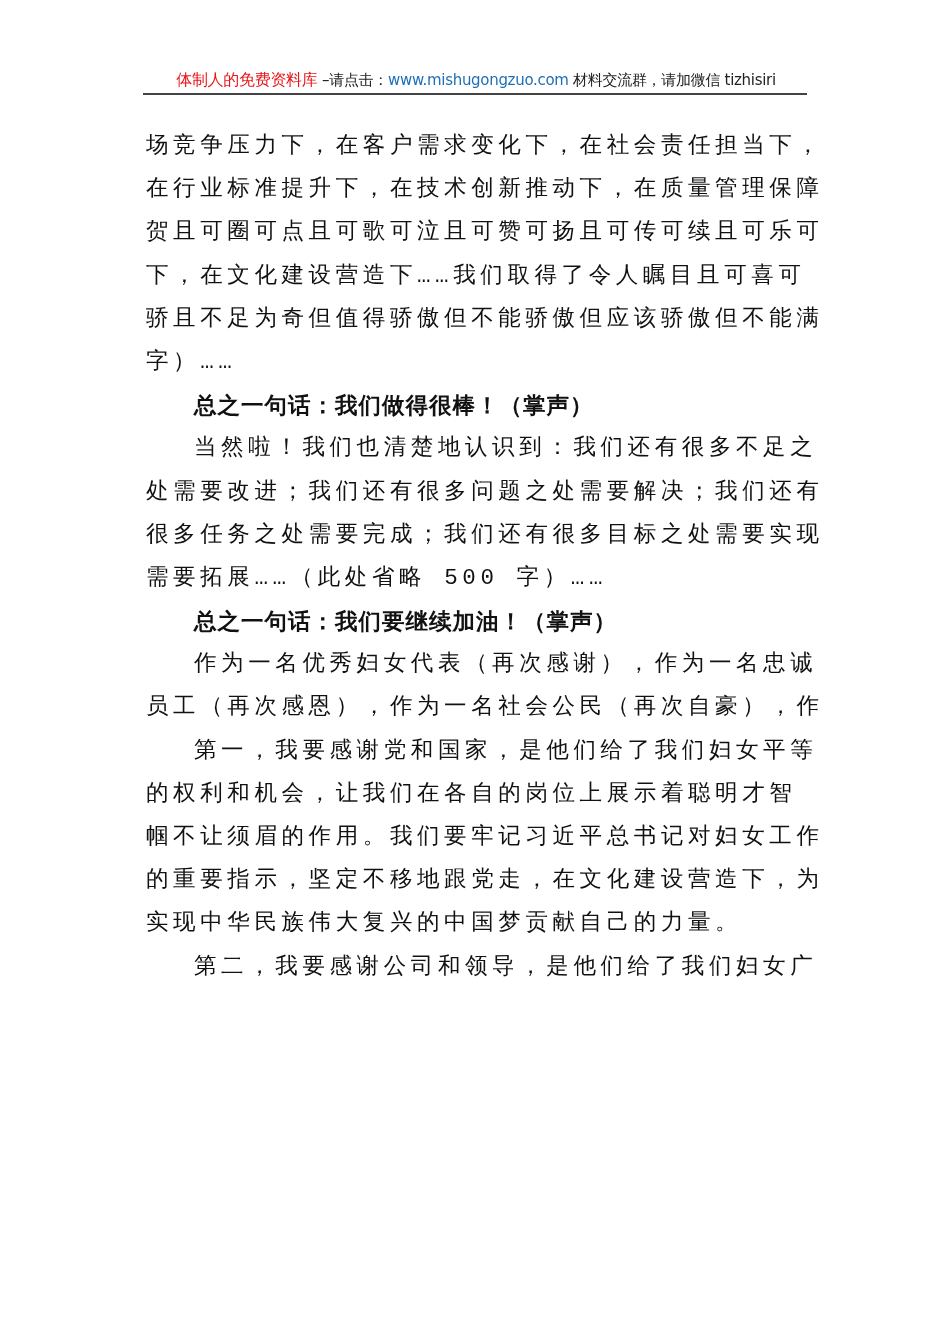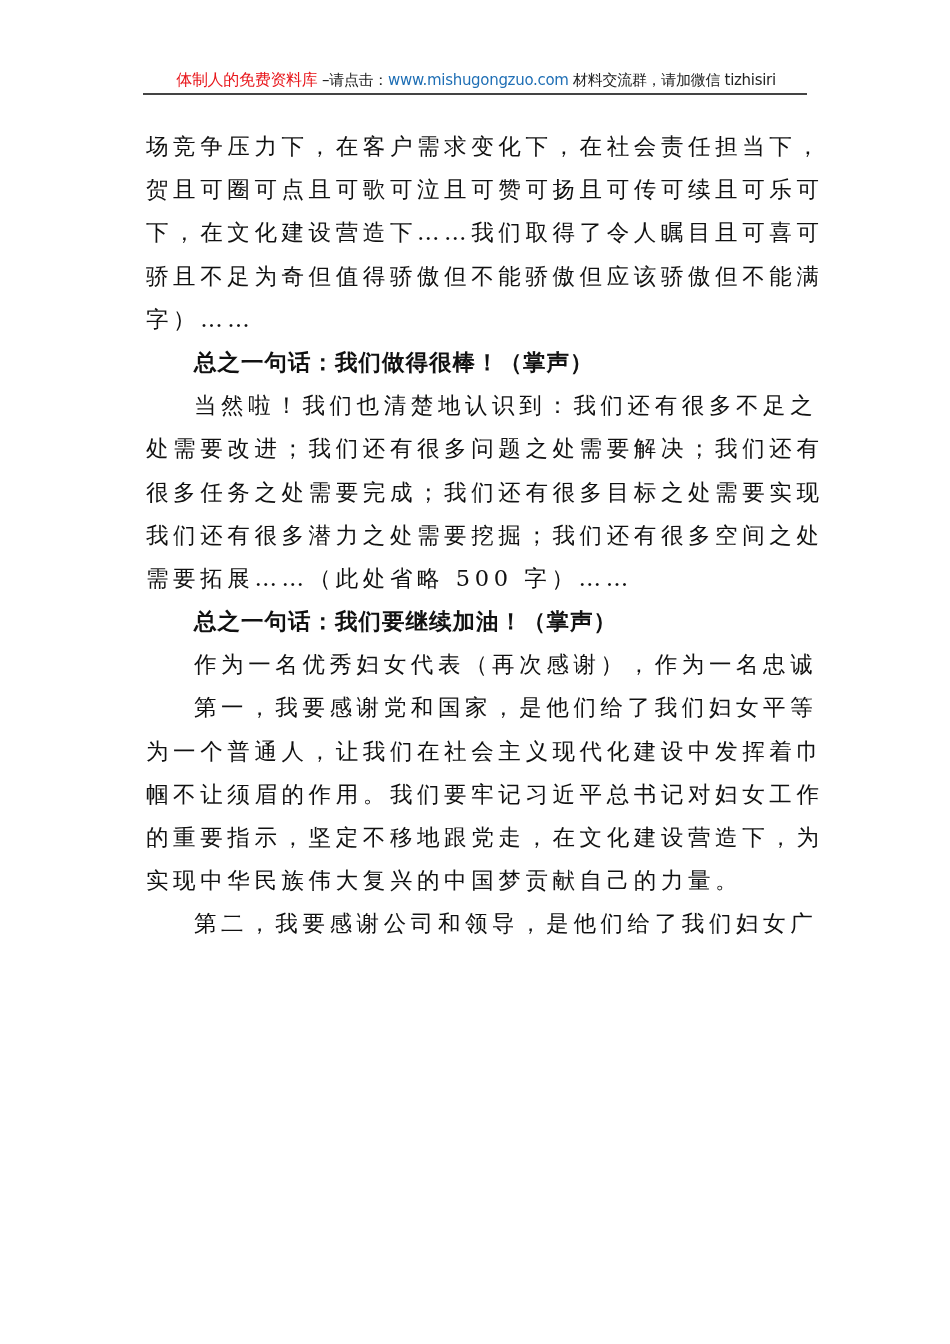--- a/index.html
+++ b/index.html
@@ -14,47 +14,48 @@
   .header .red { color: #e8161b; font-size: 16px; }
   .header .blue { color: #1f6fb5; }
   .header-rule {
     position: absolute; left: 143px; top: 93px; width: 664px; height: 2px; background: #444;
   }
   .body-text {
     position: absolute; left: 146px; top: 125px; width: 662px;
     font-family: "DejaVu Serif", "Liberation Serif", serif;
     font-size: 22.5px; color: #111; letter-spacing: 4.6px;
   }
-  .line { height: 43.2px; line-height: 43.2px; white-space: nowrap; overflow: visible; }
+  .line { height: 43.2px; line-height: 43.2px; white-space: nowrap; overflow: visible; font-family: Liberation Mono, monospace; }
   .indent { padding-left: 48px; }
   .bold { font-family: Liberation Sans, sans-serif; font-weight: bold; letter-spacing: 1px; }
 </style>
 </head>
 <body>
 
 <div class="page">
   <div class="header">
     <span class="red">体制人的免费资料库</span><span> –请点击：</span><span class="blue">www.mishugongzuo.com</span><span> 材料交流群，请加微信 tizhisiri</span>
   </div>
   <div class="header-rule"></div>
 
   <div class="body-text">
     <div class="line">场竞争压力下，在客户需求变化下，在社会责任担当下，</div>
+    <div class="line">在行业标准提升下，在技术创新推动下，在质量管理保障</div>
     <div class="line">贺且可圈可点且可歌可泣且可赞可扬且可传可续且可乐可</div>
     <div class="line">下，在文化建设营造下……我们取得了令人瞩目且可喜可</div>
     <div class="line">骄且不足为奇但值得骄傲但不能骄傲但应该骄傲但不能满</div>
     <div class="line">字）……</div>
     <div class="line indent bold">总之一句话：我们做得很棒！（掌声）</div>
     <div class="line indent">当然啦！我们也清楚地认识到：我们还有很多不足之</div>
     <div class="line">处需要改进；我们还有很多问题之处需要解决；我们还有</div>
     <div class="line">很多任务之处需要完成；我们还有很多目标之处需要实现</div>
-    <div class="line">我们还有很多潜力之处需要挖掘；我们还有很多空间之处</div>
     <div class="line">需要拓展……（此处省略 500 字）……</div>
     <div class="line indent bold">总之一句话：我们要继续加油！（掌声）</div>
     <div class="line indent">作为一名优秀妇女代表（再次感谢），作为一名忠诚</div>
+    <div class="line">员工（再次感恩），作为一名社会公民（再次自豪），作</div>
     <div class="line indent">第一，我要感谢党和国家，是他们给了我们妇女平等</div>
-    <div class="line">为一个普通人，让我们在社会主义现代化建设中发挥着巾</div>
+    <div class="line">的权利和机会，让我们在各自的岗位上展示着聪明才智</div>
     <div class="line">帼不让须眉的作用。我们要牢记习近平总书记对妇女工作</div>
     <div class="line">的重要指示，坚定不移地跟党走，在文化建设营造下，为</div>
     <div class="line">实现中华民族伟大复兴的中国梦贡献自己的力量。</div>
     <div class="line indent">第二，我要感谢公司和领导，是他们给了我们妇女广</div>
   </div>
 </div>
 
 </body></html>

